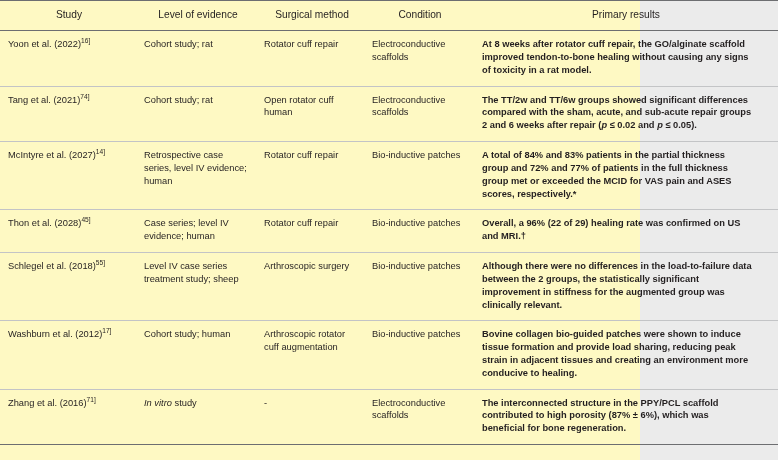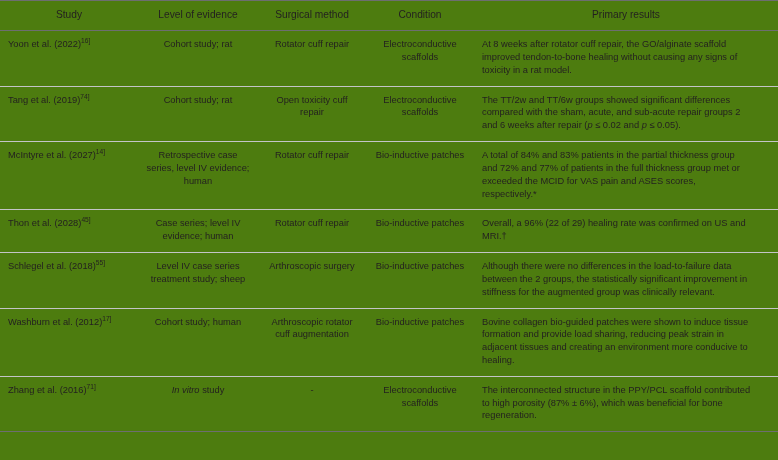--- a/index.html
+++ b/index.html
@@ -8,24 +8,24 @@
   }
   body {
     width: 778px;
     height: 460px;
     background: #ebebeb;
     font-family: "Liberation Sans", sans-serif;
     color: #231f20;
     overflow: hidden;
   }
   .table-wrap {
-    width: 778px;
+    width: 640px;
     height: 460px;
     box-sizing: border-box;
-    background: #4d7c0f;
+    background: #fef9c3;
     position: relative;
   }
   table.study-table {
     width: 778px;
     border-collapse: collapse;
     table-layout: fixed;
     font-size: 9.3px;
     line-height: 1.38;
   }
   table.study-table col.c-study     { width: 138px; }
@@ -41,35 +41,36 @@
     padding: 7px 6px 8px 6px;
     border-top: 1.6px solid #6d6e71;
     border-bottom: 1.1px solid #6d6e71;
     vertical-align: middle;
     color: #231f20;
   }
   tbody td {
     vertical-align: top;
     padding: 7px 6px 9px 6px;
     border-bottom: 0.8px solid #c3c4c6;
-    text-align: center;
+    text-align: left;
     color: #231f20;
   }
   tbody tr:last-child td {
     border-bottom: 1.6px solid #6d6e71;
   }
   td.col-study {
     text-align: left;
     padding-left: 8px;
     white-space: nowrap;
   }
   td.col-results {
     text-align: left;
     padding-left: 8px;
     padding-right: 26px;
+    font-weight: bold;
   }
   sup {
     font-size: 6.6px;
     vertical-align: super;
     line-height: 0;
   }
   .ital { font-style: italic; }
 </style>
 </head>
 <body>
@@ -96,23 +97,23 @@
 
       <tr>
         <td class="col-study"><span>Yoon et al. (2022)</span><sup>16]</sup></td>
         <td>Cohort study; rat</td>
         <td>Rotator cuff repair</td>
         <td>Electroconductive scaffolds</td>
         <td class="col-results">At 8 weeks after rotator cuff repair, the GO/alginate scaffold improved tendon-to-bone healing without causing any signs of toxicity in a rat model.</td>
       </tr>
 
       <tr>
-        <td class="col-study"><span>Tang et al. (2019)</span><sup>74]</sup></td>
+        <td class="col-study"><span>Tang et al. (2021)</span><sup>74]</sup></td>
         <td>Cohort study; rat</td>
-        <td>Open toxicity cuff repair</td>
+        <td>Open rotator cuff human</td>
         <td>Electroconductive scaffolds</td>
         <td class="col-results"><span>The TT/2w and TT/6w groups showed significant differences compared with the sham, acute, and sub-acute repair groups 2 and 6 weeks after repair (</span><span class="ital">p</span><span> ≤ 0.02 and </span><span class="ital">p</span><span> ≤ 0.05).</span></td>
       </tr>
 
       <tr>
         <td class="col-study"><span>McIntyre et al. (2027)</span><sup>14]</sup></td>
         <td>Retrospective case series, level IV evidence; human</td>
         <td>Rotator cuff repair</td>
         <td>Bio-inductive patches</td>
         <td class="col-results">A total of 84% and 83% patients in the partial thickness group and 72% and 77% of patients in the full thickness group met or exceeded the MCID for VAS pain and ASES scores, respectively.*</td>

